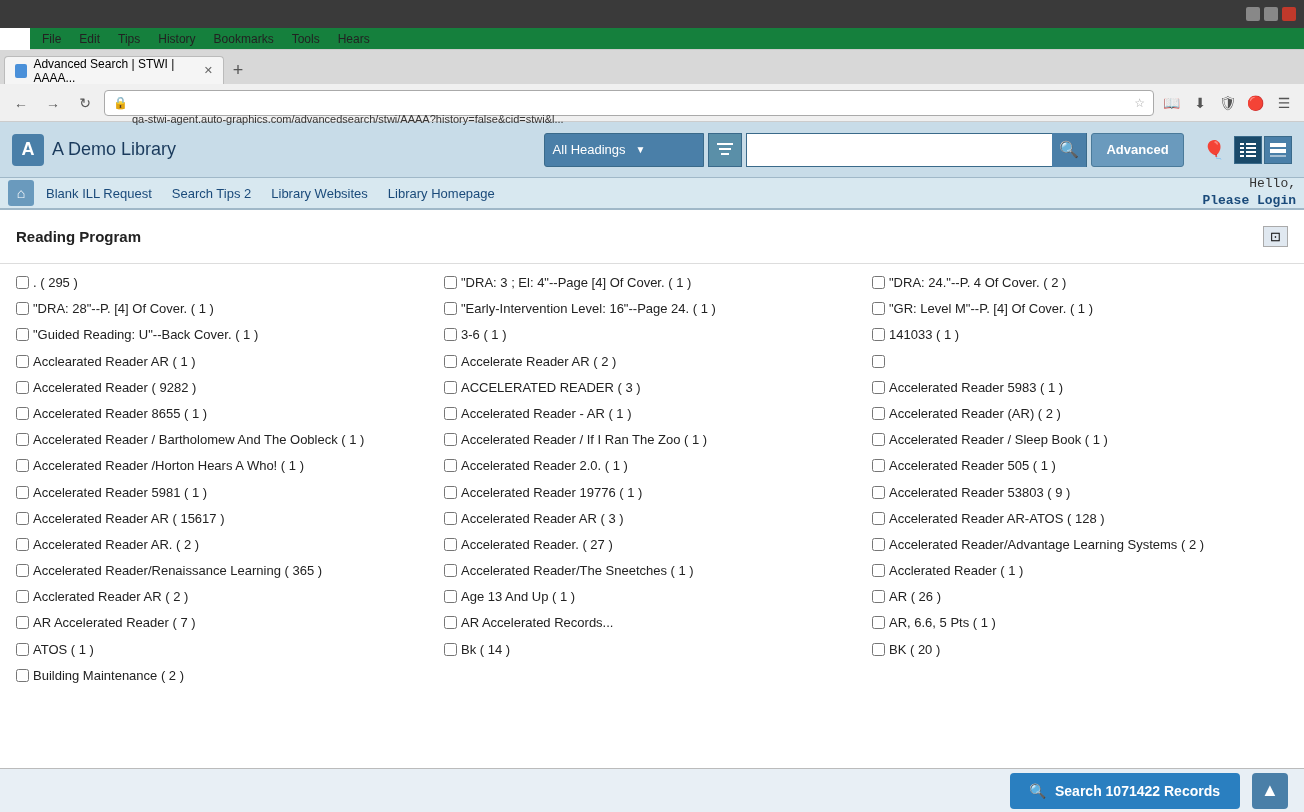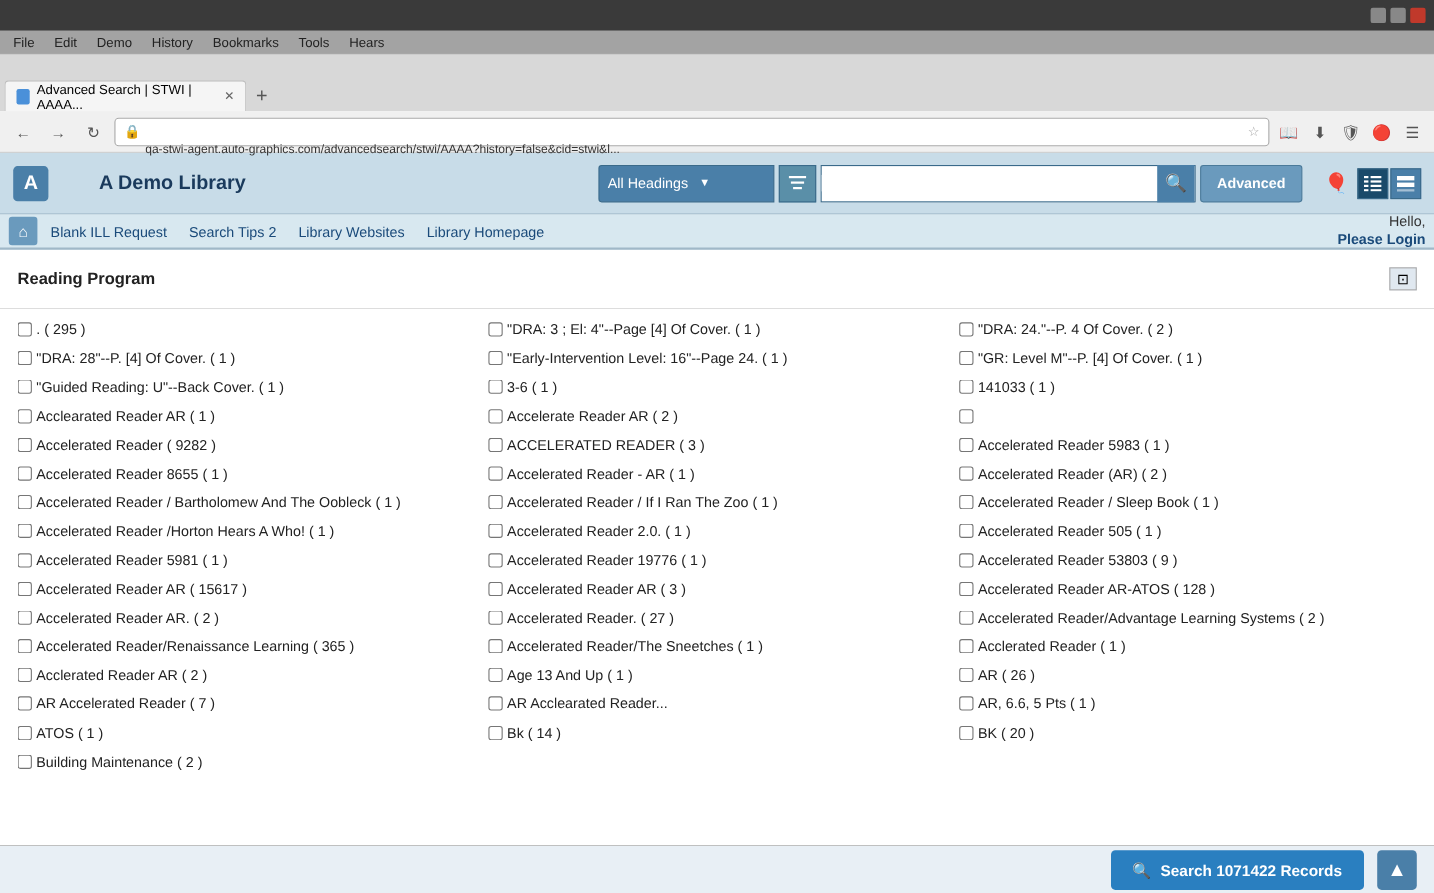--- a/index.html
+++ b/index.html
@@ -8,37 +8,38 @@
     
     .browser-titlebar {
       background: #3a3a3a;
       height: 28px;
       display: flex;
       align-items: center;
       padding: 0 8px;
       gap: 8px;
     }
     .browser-menu-bar {
-      background: #a3a3a3;
+      background: #15803d;
       height: 22px;
       display: flex;
       align-items: center;
       padding: 0 4px;
       gap: 2px;
       border-bottom: 1px solid #ccc;
+      margin-left: 30px;
     }
     .browser-menu-bar span {
       padding: 2px 8px;
       font-size: 12px;
       cursor: pointer;
       color: #222;
     }
     .browser-tab-bar {
       background: #d8d8d8;
-      height: 51px;
+      height: 34px;
       display: flex;
       align-items: flex-end;
       padding: 0 4px;
     }
     .browser-tab {
       background: #f5f5f5;
       border: 1px solid #bbb;
       border-bottom: none;
       border-radius: 4px 4px 0 0;
       height: 28px;
@@ -87,21 +88,21 @@
     
     .app-header {
       background: #c8dce8;
       height: 56px;
       display: flex;
       align-items: center;
       padding: 0 12px;
       gap: 12px;
       border-bottom: 1px solid #a0b8c8;
     }
-    .app-logo { font-size: 18px; font-weight: bold; color: #1a3a5c; flex: 0 0 auto; margin-left: 38px; }
+    .app-logo { font-size: 18px; font-weight: normal; color: #1a3a5c; flex: 0 0 auto; }
     .search-bar-group {
       display: flex;
       align-items: center;
       gap: 4px;
       margin-left: auto;
       flex: 1;
       max-width: 640px;
     }
     .search-heading-select {
       background: #4a7fa8;
@@ -208,21 +209,21 @@
       align-items: center;
       justify-content: center;
     }
     .nav-link {
       color: #1a4a7a;
       text-decoration: none;
       font-size: 13px;
       padding: 2px 8px;
       cursor: pointer;
     }
-    .nav-login { margin-left: auto; font-size: 13px; color: #333; text-align: right; line-height: 1.3; }
+    .nav-login { margin-left: auto; font-size: 13px; color: #333; text-align: right; line-height: 1.3; font-family: Liberation Mono, monospace; }
     .nav-login span { color: #1a4a7a; cursor: pointer; }
 
     
     .reading-program-bar {
       background: #fff;
       padding: 16px 16px;
       display: flex;
       align-items: center;
       justify-content: space-between;
       border-bottom: 1px solid #ddd;
@@ -312,21 +313,21 @@
   <div class="window-controls">
     <span class="wc-btn wc-min"></span>
     <span class="wc-btn wc-max"></span>
     <span class="wc-btn wc-close"></span>
   </div>
 </div>
 
 <div class="browser-menu-bar">
   <span>File</span>
   <span>Edit</span>
-  <span>Demo</span>
+  <span>Tips</span>
   <span>History</span>
   <span>Bookmarks</span>
   <span>Tools</span>
   <span>Hears</span>
 </div>
 
 <div class="browser-tab-bar">
   <div class="browser-tab">
     <div class="favicon"></div>
     <span>Advanced Search | STWI | AAAA...</span>
@@ -575,21 +576,21 @@
       <div class="checkbox-item">
         <input type="checkbox" style="">
         <label>AR ( 26 )</label>
       </div>
       <div class="checkbox-item">
         <input type="checkbox" style="">
         <label>AR Accelerated Reader ( 7 )</label>
       </div>
       <div class="checkbox-item">
         <input type="checkbox" style="">
-        <label>AR Acclearated Reader...</label>
+        <label>AR Accelerated Records...</label>
       </div>
       <div class="checkbox-item">
         <input type="checkbox" style="">
         <label>AR, 6.6, 5 Pts ( 1 )</label>
       </div>
       <div class="checkbox-item">
         <input type="checkbox" style="">
         <label>ATOS ( 1 )</label>
       </div>
       <div class="checkbox-item">

